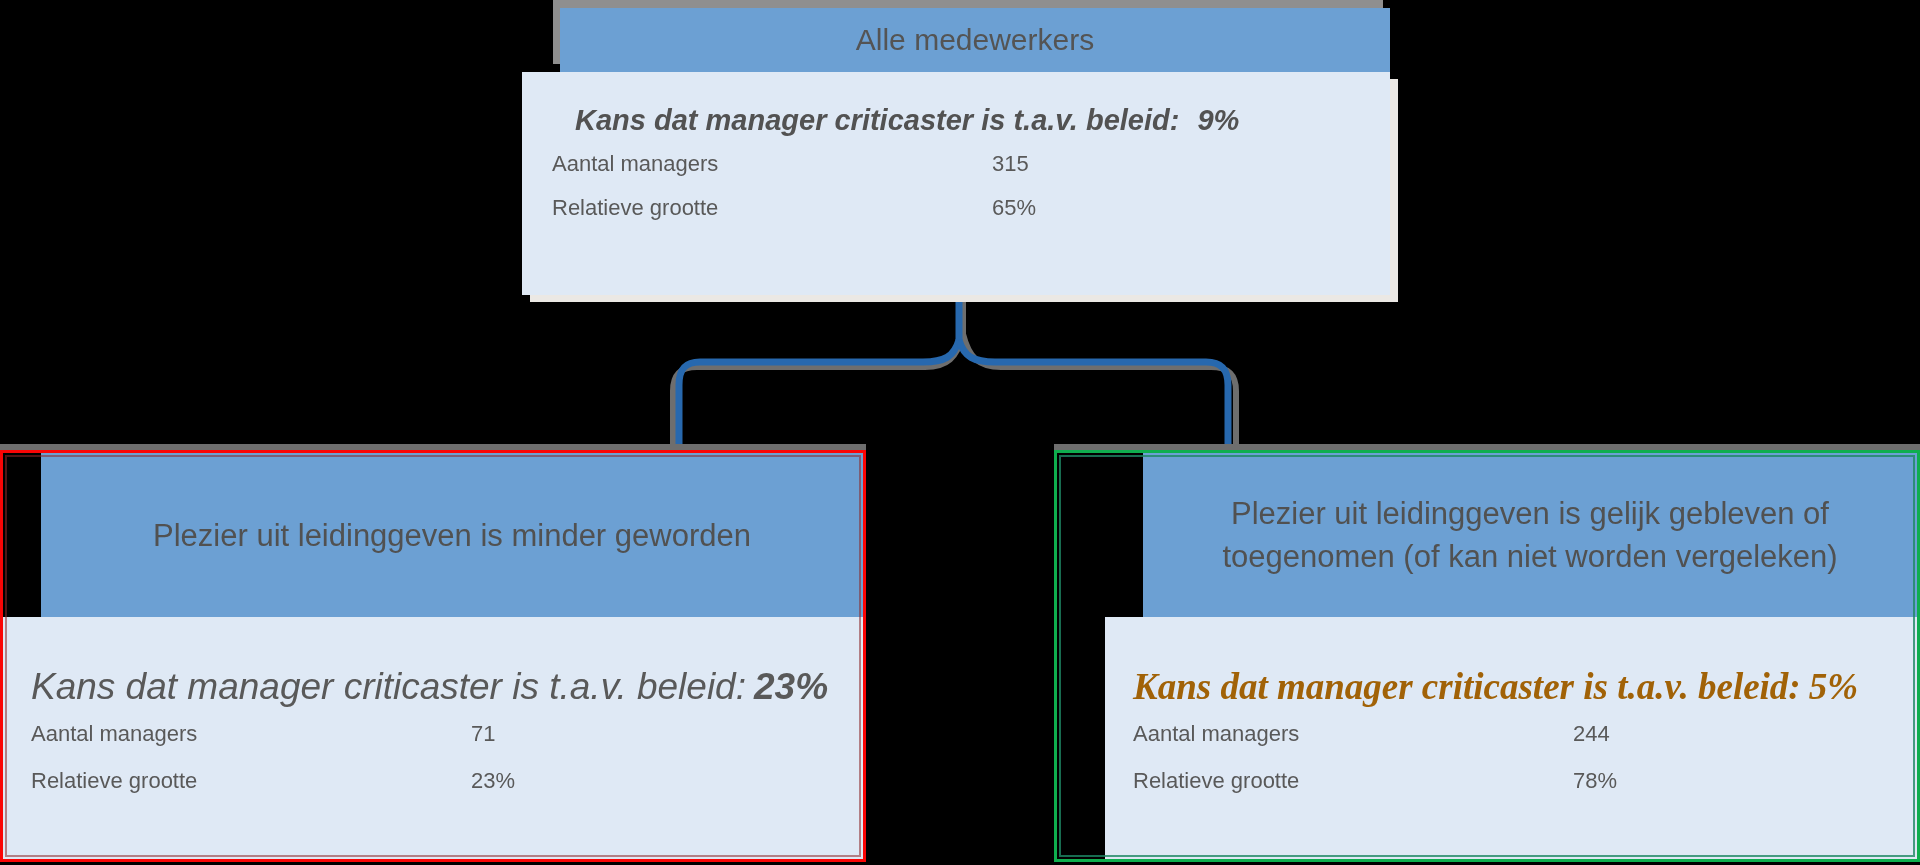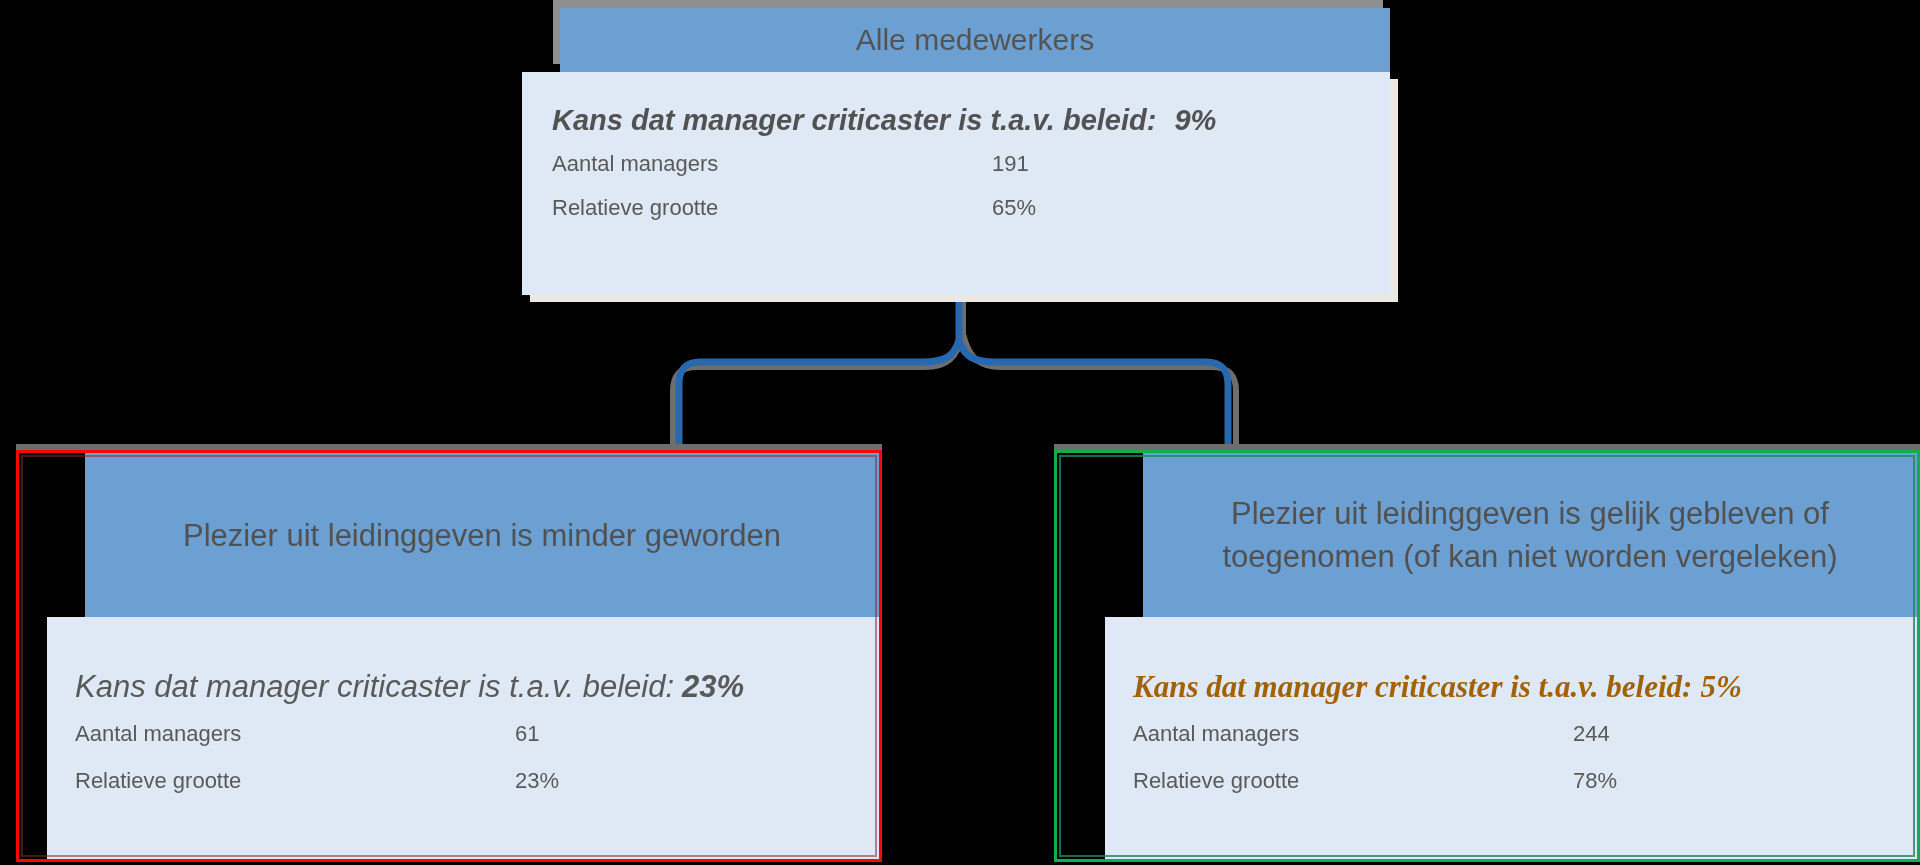--- a/index.html
+++ b/index.html
@@ -17,29 +17,29 @@
   
   .root-node{left:522px;top:8px;width:868px;}
   .root-node .node-header{height:64px;font-size:30px;box-shadow:-7px -8px 0 0 #8f8f8f;}
   .root-node .node-body{height:223px;box-sizing:border-box;padding:26px 28px 0 30px;
     box-shadow:8px 7px 0 0 #ebe8e4;}
   
   .child-node{top:450px;width:866px;height:412px;box-sizing:border-box;
     border:3px solid var(--edge);box-shadow:0 -6px 0 0 #6e6e6e;}
   .child-node::before{content:"";position:absolute;inset:2px;border:2px solid var(--edge-inner);
     pointer-events:none;z-index:3;}
-  .left-node{left:16px;padding-left:28px;--edge:var(--red);--edge-inner:rgba(140,40,40,.55);}
+  .left-node{left:0;--edge:var(--red);--edge-inner:rgba(140,40,40,.55);}
   .right-node{left:1054px;padding-left:48px;--edge:var(--green);--edge-inner:rgba(30,135,100,.8);}
   .child-node .node-header{height:164px;font-size:31px;line-height:43px;padding:0 55px;
     color:#515151;}
   .child-node .node-body{height:242px;box-sizing:border-box;padding:46px 24px 0 28px;}
   
   .kans-line{font-style:italic;white-space:nowrap;}
-  .root-node .kans-line{font-weight:bold;font-size:29px;line-height:44px;color:#525252;}
-  .child-node .kans-line{font-size:31px;line-height:47px;}
+  .root-node .kans-line{font-weight:bold;font-size:29px;line-height:44px;color:#525252;margin-left:23px;}
+  .child-node .kans-line{font-size:37px;line-height:47px;}
   .right-node .kans-line{font-weight:bold;color:#a16207;font-family:Liberation Serif, serif;}
   .kans-value{font-weight:bold;}
   .root-node .kans-value{margin-left:18px;}
   .child-node .kans-value{margin-left:8px;}
   .stat-row{display:flex;font-size:22px;}
   .root-node .stat-row{line-height:44px;}
   .child-node .stat-row{line-height:47px;}
   .stat-label{width:440px;flex:none;}
   .stat-value{flex:none;}
 </style>
@@ -64,40 +64,40 @@
   <div class="node root-node">
     <div class="node-header">
       <span>Alle medewerkers</span>
     </div>
     <div class="node-body">
       <div class="kans-line">
         <span>Kans dat manager criticaster is t.a.v. beleid:</span><span class="kans-value">9%</span>
       </div>
       <div class="stat-row">
         <span class="stat-label">Aantal managers</span>
-        <span class="stat-value">191</span>
+        <span class="stat-value">315</span>
       </div>
       <div class="stat-row">
         <span class="stat-label">Relatieve grootte</span>
         <span class="stat-value">65%</span>
       </div>
     </div>
   </div>
 
   <div class="node child-node left-node">
     <div class="node-header">
       <span>Plezier uit leidinggeven is minder geworden</span>
     </div>
     <div class="node-body">
       <div class="kans-line">
         <span>Kans dat manager criticaster is t.a.v. beleid:</span><span class="kans-value">23%</span>
       </div>
       <div class="stat-row">
         <span class="stat-label">Aantal managers</span>
-        <span class="stat-value">61</span>
+        <span class="stat-value">71</span>
       </div>
       <div class="stat-row">
         <span class="stat-label">Relatieve grootte</span>
         <span class="stat-value">23%</span>
       </div>
     </div>
   </div>
 
   <div class="node child-node right-node">
     <div class="node-header">

